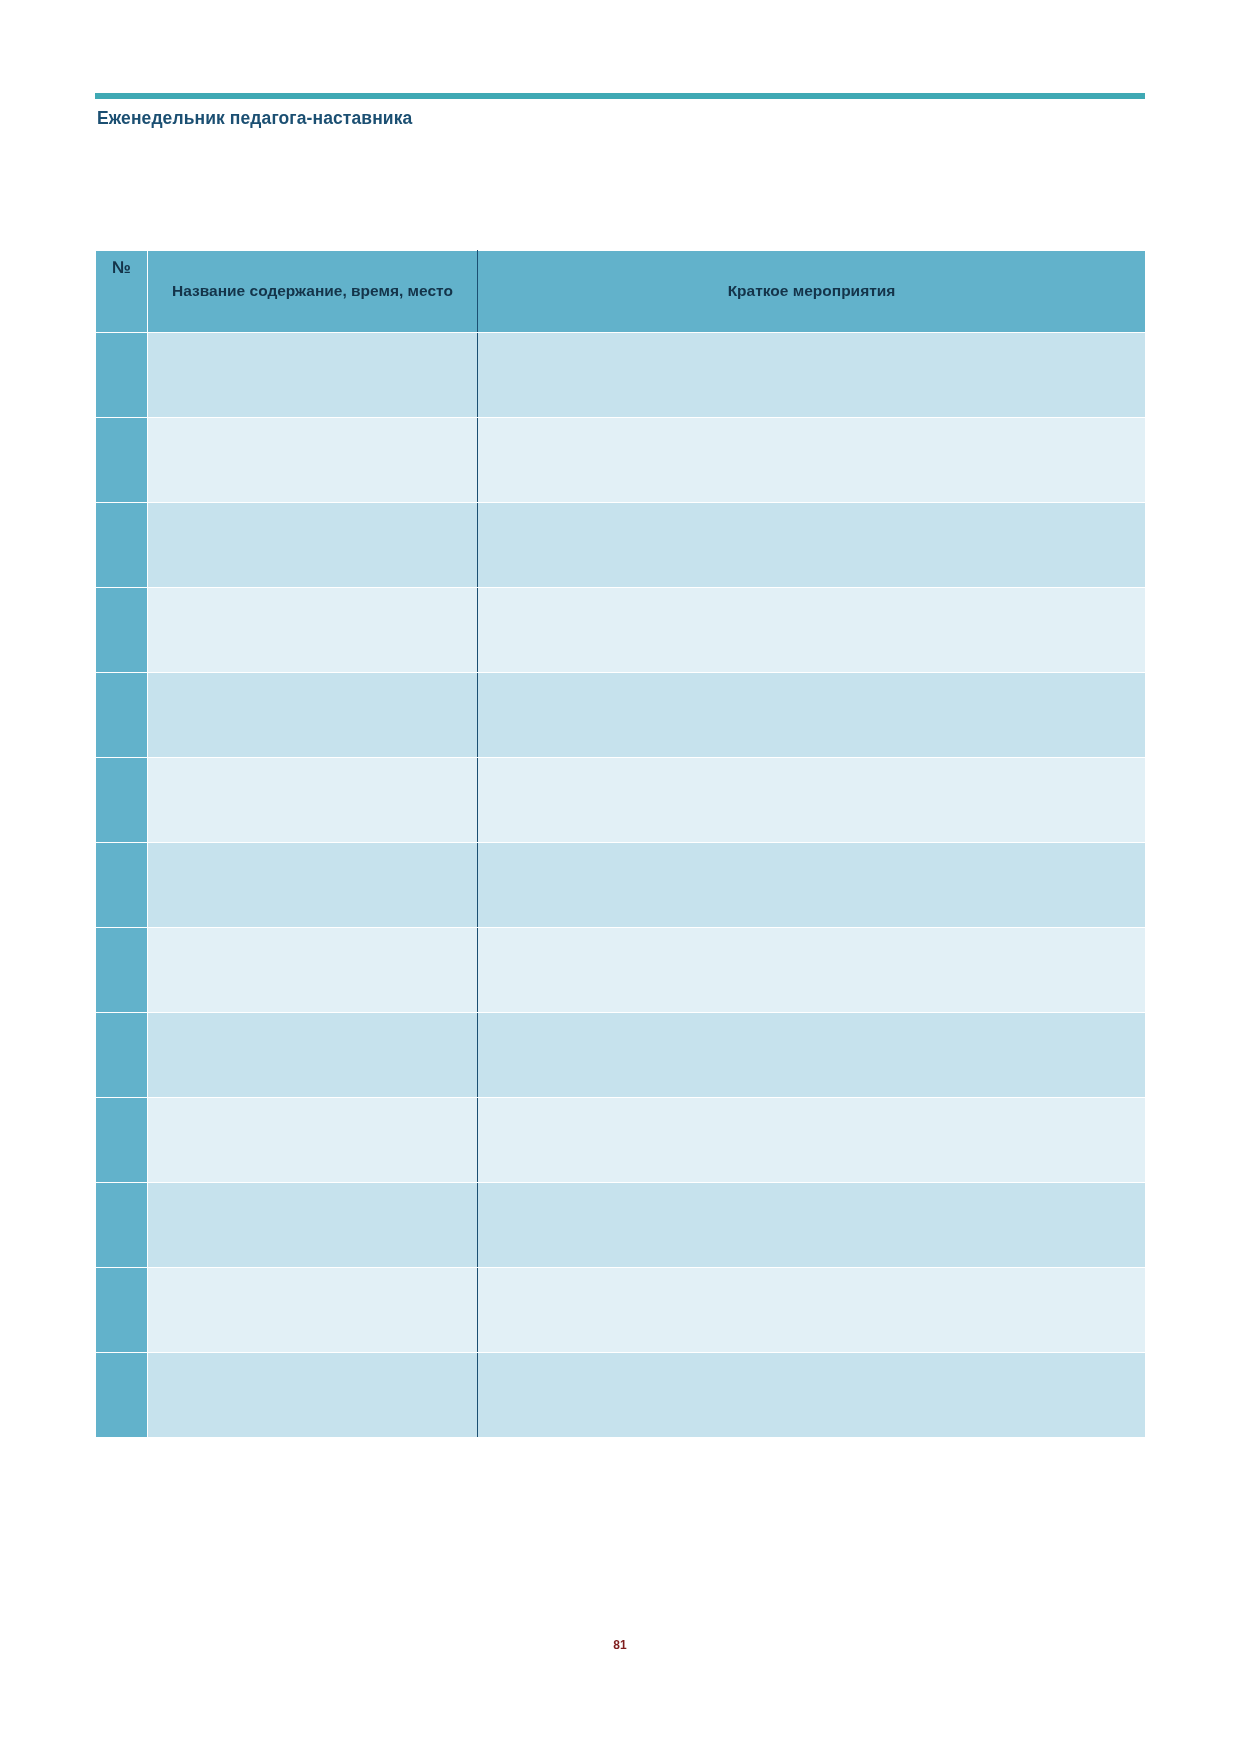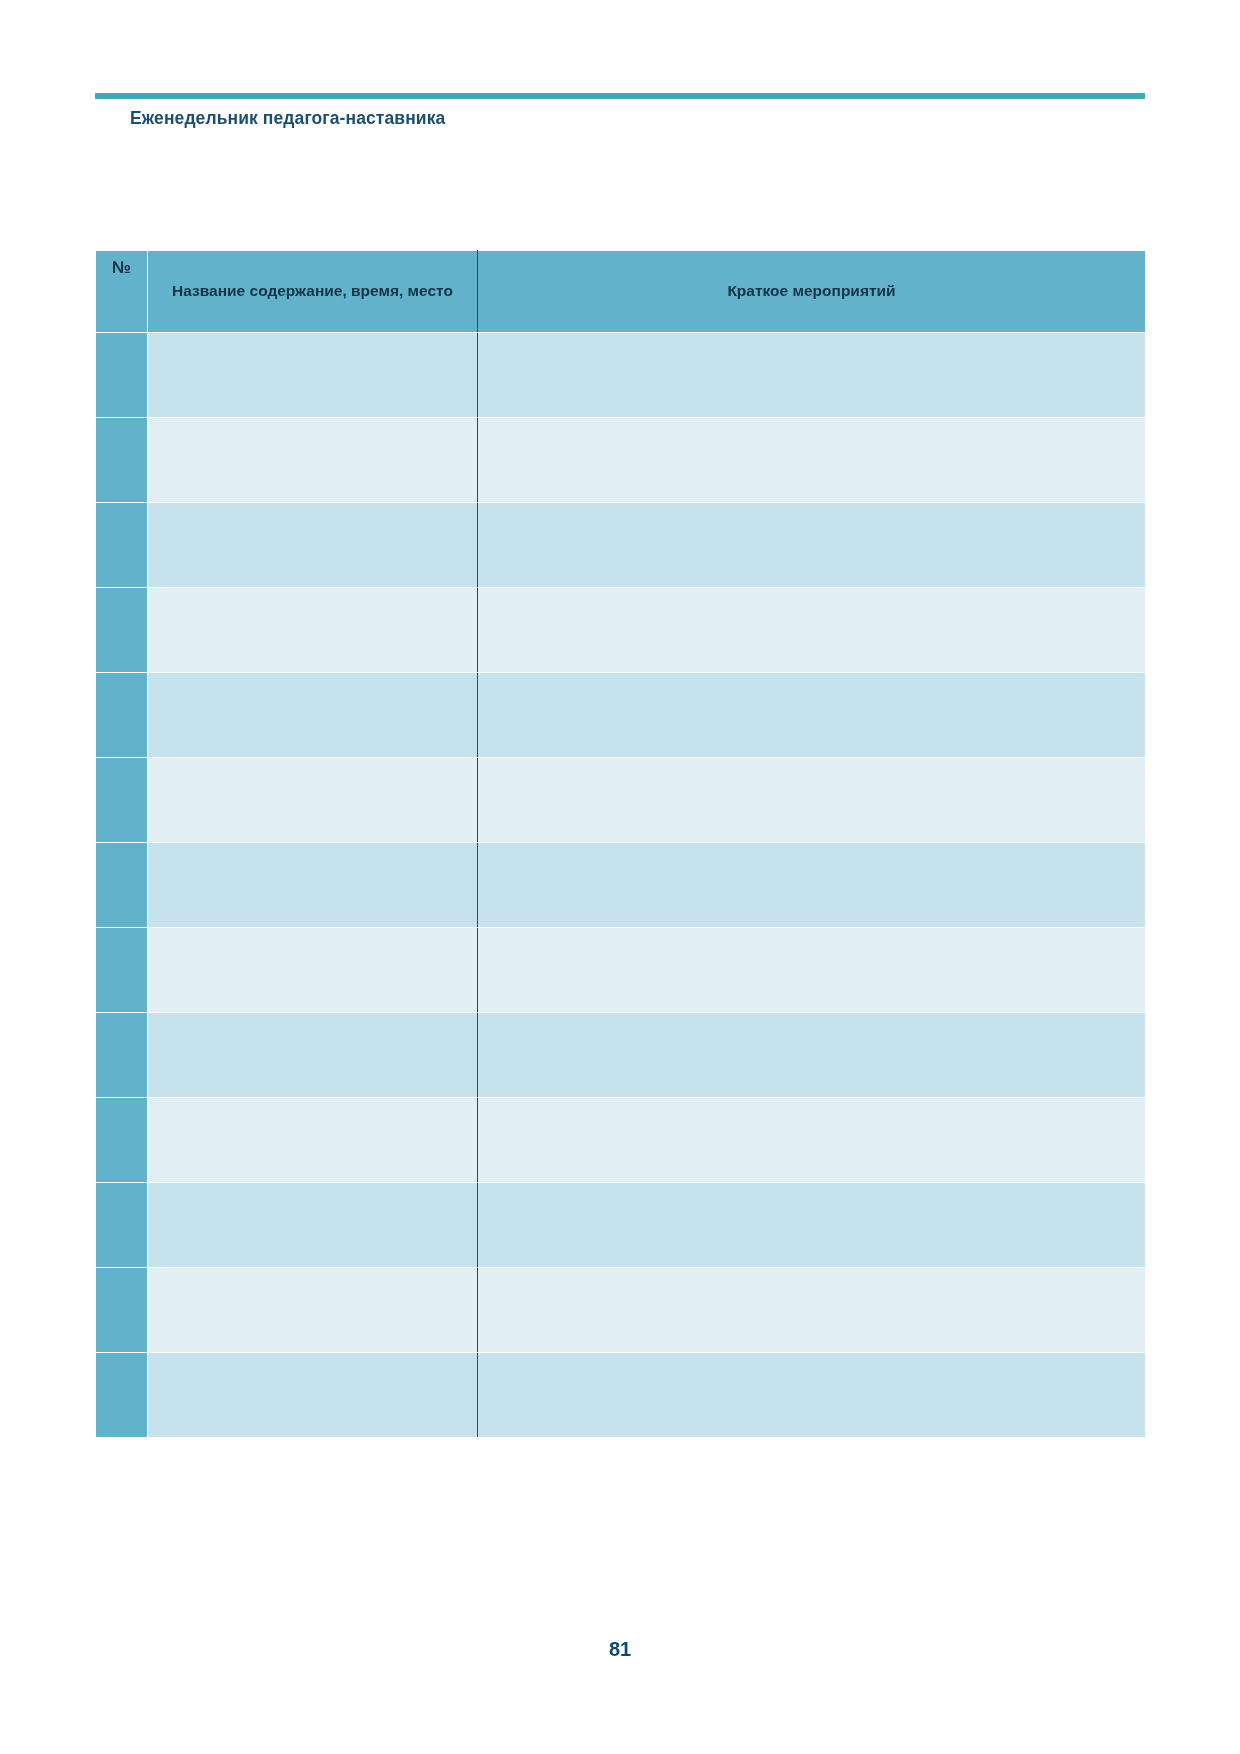--- a/index.html
+++ b/index.html
@@ -35,21 +35,20 @@
   
   .running-header {
     position: absolute;
     left: 97px;
     top: 108px;
     font-size: 17.5px;
     font-weight: bold;
     color: #1b4f72;
     letter-spacing: 0.1px;
     white-space: nowrap;
-    margin-left: 33px;
   }
 
   
   .title-wrap {
     position: absolute;
     left: 110px;
     top: 150px;
     width: 1030px;
     height: 62px;
   }
@@ -114,23 +113,23 @@
   td.name-cell { border-right: 1px solid #1b4f72; }
   th.name-head { border-right: 1px solid #1b4f72; }
 
   
   .page-number {
     position: absolute;
     left: 0;
     top: 1638px;
     width: 1240px;
     text-align: center;
-    font-size: 20px;
-    font-weight: bold;
-    color: #0c4a6e;
+    font-size: 12px;
+    font-weight: bold;
+    color: #7f1d1d;
   }
 </style>
 </head>
 <body>
 
 <div class="page">
 
   <div class="top-rule"></div>
 
   <div class="running-header">Еженедельник педагога-наставника</div>
@@ -139,21 +138,21 @@
   <table class="table">
     <colgroup>
       <col class="c-num">
       <col class="c-name">
       <col class="c-desc">
     </colgroup>
     <thead>
       <tr class="head-row">
         <th class="num-head">№</th>
         <th class="name-head">Название содержание, время, место</th>
-        <th>Краткое мероприятий</th>
+        <th>Краткое мероприятия</th>
       </tr>
     </thead>
     <tbody>
       <tr class="band-a">
         <td class="num-cell"></td>
         <td class="body-cell name-cell"></td>
         <td class="body-cell"></td>
       </tr>
       <tr class="band-b">
         <td class="num-cell"></td>

